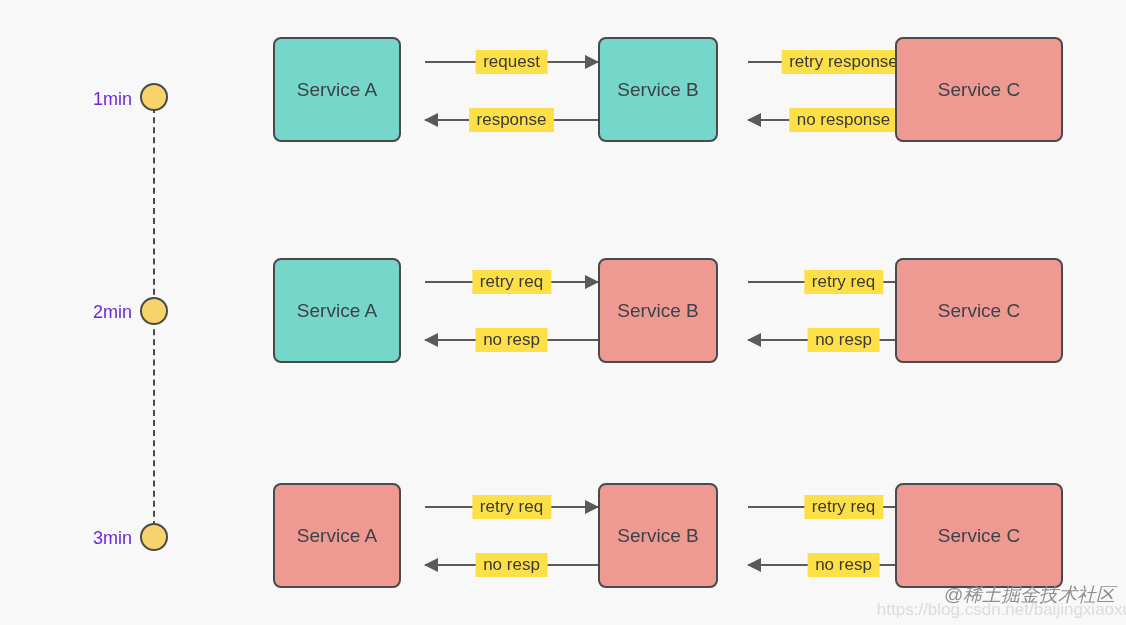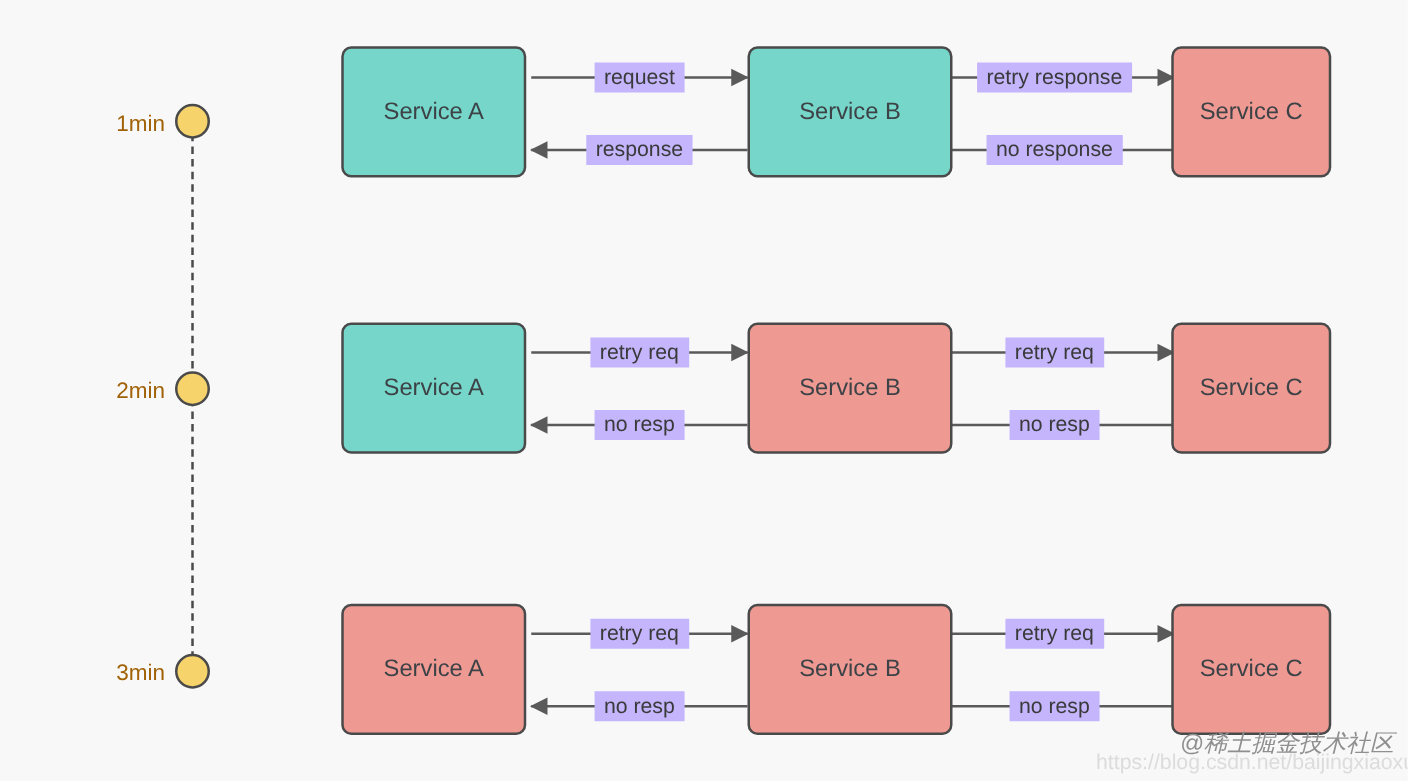--- a/index.html
+++ b/index.html
@@ -23,40 +23,40 @@
     border-radius:50%;
     border:2px solid #4a4a4a;
     box-sizing:border-box;
     z-index:2;
   }
   .dot-1{top:83px;} .dot-2{top:297px;} .dot-3{top:523px;}
   .timeline-label{
     position:absolute;
     left:72px;width:60px;height:22px;
     text-align:right;
-    font-size:18px;color:#a16207;
+    font-size:18px;color:#6d28d9;
     line-height:22px;
     z-index:2;
   }
   .tl-1{top:88px;} .tl-2{top:301px;} .tl-3{top:527px;}
   
   .service-box{
     position:absolute;
     height:105px;
     border:2px solid #4a4a4a;
     border-radius:8px;
     box-sizing:border-box;
     display:flex;align-items:center;justify-content:center;
     font-size:19px;color:#3d4247;
     z-index:2;
   }
   .row1{top:37px;} .row2{top:258px;} .row3{top:483px;}
-  .colA{left:273px;width:148px;}
-  .colB{left:598px;width:164px;}
-  .colC{left:937px;width:128px;}
+  .colA{left:273px;width:128px;}
+  .colB{left:598px;width:120px;}
+  .colC{left:895px;width:168px;}
   
   .arrow{
     position:absolute;height:0;
     border-top:2px solid #5a5a5a;
     z-index:1;
   }
   .conAB{left:425px;width:173px;}
   .conBC{left:748px;width:191px;}
   .r1-top{top:61px;}  .r1-bot{top:119px;text-align:center;}
   .r2-top{top:281px;} .r2-bot{top:339px;}
@@ -71,21 +71,21 @@
   .head-left{
     position:absolute;left:-1px;top:-8px;
     width:0;height:0;
     border-top:7px solid transparent;
     border-bottom:7px solid transparent;
     border-right:14px solid #5a5a5a;
   }
   .arrow-label{
     position:absolute;left:50%;top:-1px;
     transform:translate(-50%,-50%);
-    background:#c4b5fd;
+    background:#fde047;
     padding:2px 8px;
     font-size:17px;color:#3a3a3a;
     white-space:nowrap;
   }
   
   .watermark-text{
     position:absolute;
     top:582px;right:11px;
     font-size:19px;color:#8f8f8f;
     white-space:nowrap;

